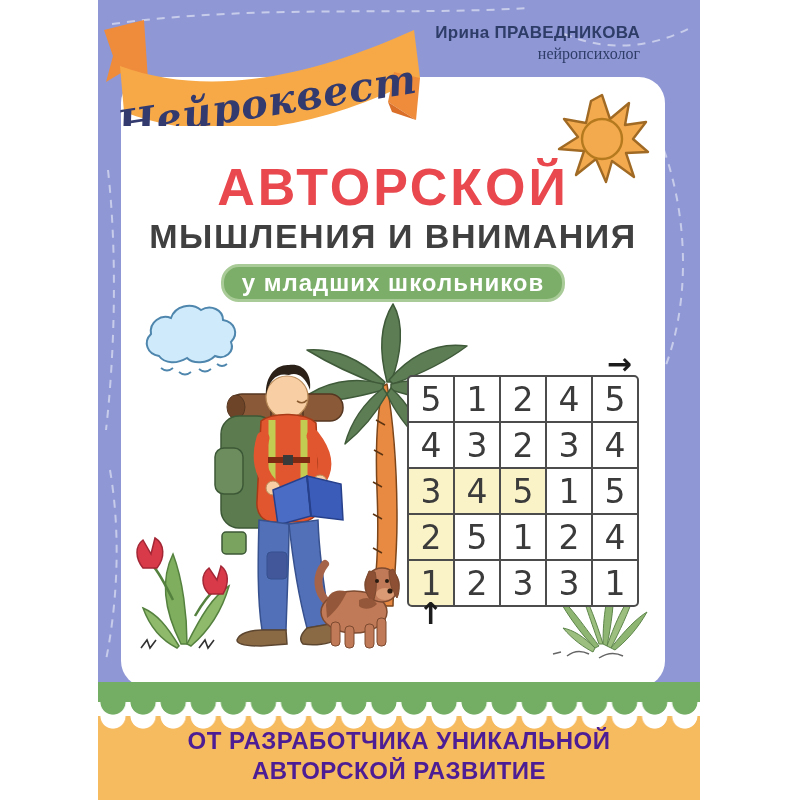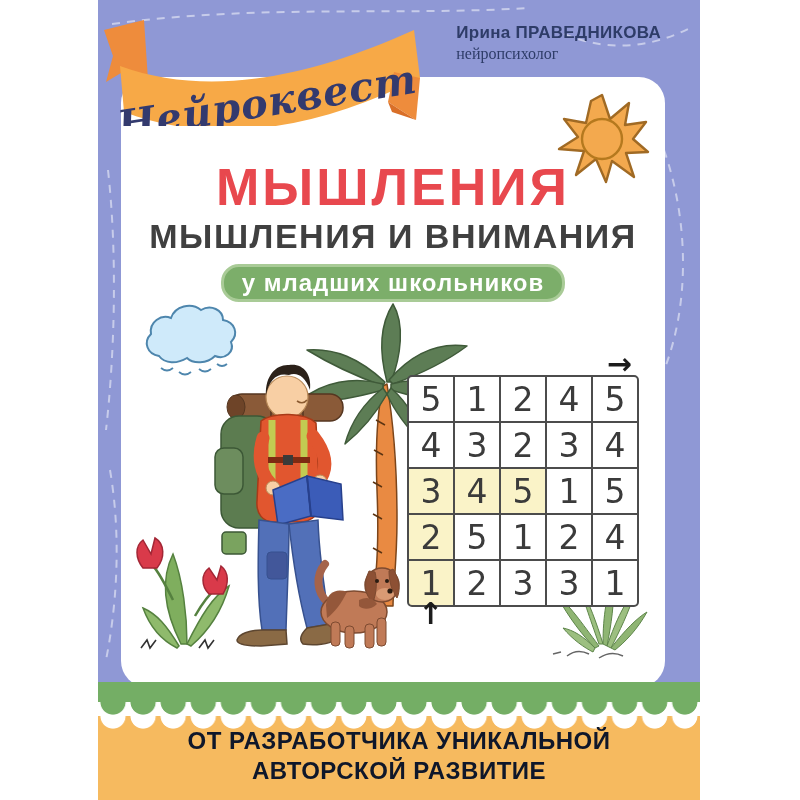--- a/index.html
+++ b/index.html
@@ -7,21 +7,21 @@
        font-family:"Liberation Sans",sans-serif;}
   .stage{position:relative;width:800px;height:800px;background:#fff;}
   .cover{position:absolute;left:98px;top:0;width:602px;height:800px;
          background:#8f98d5;overflow:hidden;}
   .decor{position:absolute;left:0;top:0;z-index:0;}
   .card{position:absolute;left:23px;top:77px;width:544px;height:610px;
         background:#ffffff;border-radius:26px;z-index:1;}
   .scene{position:absolute;left:23px;top:300px;z-index:2;}
   .sun{position:absolute;left:456px;top:92px;z-index:3;}
   .ribbon{position:absolute;left:0;top:14px;z-index:6;}
-  .author{position:absolute;top:22px;right:39px;z-index:2;
+  .author{position:absolute;top:22px;right:60px;z-index:2;text-align:right;
           color:#2e3c68;line-height:21px;}
   .author .name{font-size:17px;font-weight:bold;letter-spacing:.3px;}
   .author .role{font-size:16px;font-family:Liberation Serif, serif;}
   .title1{position:absolute;left:23px;top:160px;width:544px;text-align:center;
           color:#e8484e;font-size:52px;line-height:54px;font-weight:bold;
           letter-spacing:3px;z-index:3;}
   .title2{position:absolute;left:23px;top:218px;width:544px;text-align:center;
           color:#404040;font-size:34px;line-height:36px;font-weight:bold;
           letter-spacing:1.5px;z-index:3;}
   .badge-wrap{position:absolute;left:23px;top:264px;width:544px;text-align:center;z-index:3;border-radius:14px;}
@@ -42,21 +42,21 @@
   .band{position:absolute;left:0;width:602px;}
   .white-strip{top:698px;height:18px;background:#fff;z-index:4;}
   .orange-solid{top:716px;height:84px;background:#f6ba5f;z-index:4;}
   .green-solid{top:682px;height:20px;background:#74ae65;z-index:5;}
   .bumps{height:13px;background-repeat:repeat-x;background-size:30.1px 13px;z-index:5;}
   .bumps-green{top:702px;background-image:radial-gradient(circle 13px at 15px 0px,
                #74ae65 12.2px,rgba(116,174,101,0) 13px);}
   .bumps-white{top:716px;background-image:radial-gradient(circle 13px at 15px 0px,
                #ffffff 12.2px,rgba(255,255,255,0) 13px);}
   .footer{position:absolute;left:0;top:726px;width:602px;text-align:center;
-          color:#0f172a;font-size:24px;line-height:30px;font-weight:bold;
+          color:#4c1d95;font-size:24px;line-height:30px;font-weight:bold;
           letter-spacing:.5px;z-index:6;}
 </style>
 </head>
 <body>
 
 <div class="stage">
   <div class="cover">
 
     <svg class="decor" width="602" height="800" viewBox="0 0 602 800">
       <g fill="none" stroke="rgba(255,255,255,0.5)" stroke-width="2" stroke-dasharray="8 7">
@@ -83,21 +83,21 @@
       <polygon points="290,88 318,106 294,98" fill="#d96f28"></polygon>
       <text x="170" y="102" transform="rotate(-9 170 92)" text-anchor="middle" font-family="'DejaVu Serif',serif" font-style="italic" font-weight="bold" font-size="40" letter-spacing="1" fill="#333a6e">Нейроквест</text>
     </svg>
 
     <svg class="sun" width="96" height="92" viewBox="0 0 96 92">
       <path d="M48,3 L56,27 L75,11 L71,33 L92,30 L79,47 L94,60 L72,61 L80,85 L58,69
                L52,90 L42,67 L22,83 L30,59 L5,57 L24,45 L10,27 L32,31 L37,9 Z" fill="#f3a94e" stroke="#a06a24" stroke-width="2.4" stroke-linejoin="round"></path>
       <circle cx="48" cy="47" r="20" fill="#f3a94e" stroke="#b5791e" stroke-width="2.4"></circle>
     </svg>
 
-    <div class="title1">МЫШЛЕНИЯ</div>
+    <div class="title1">АВТОРСКОЙ</div>
     <div class="title2">МЫШЛЕНИЯ И ВНИМАНИЯ</div>
     <div class="badge-wrap">
       <span class="badge">у младших школьников</span>
     </div>
 
     <svg class="scene" width="544" height="386" viewBox="0 0 544 386">
 
       <g>
         <path d="M38,56 C26,54 22,42 30,34 C28,22 40,14 50,18 C54,6 70,2 80,10
                  C90,4 102,10 102,20 C114,22 118,34 110,42 C114,52 104,60 94,56

